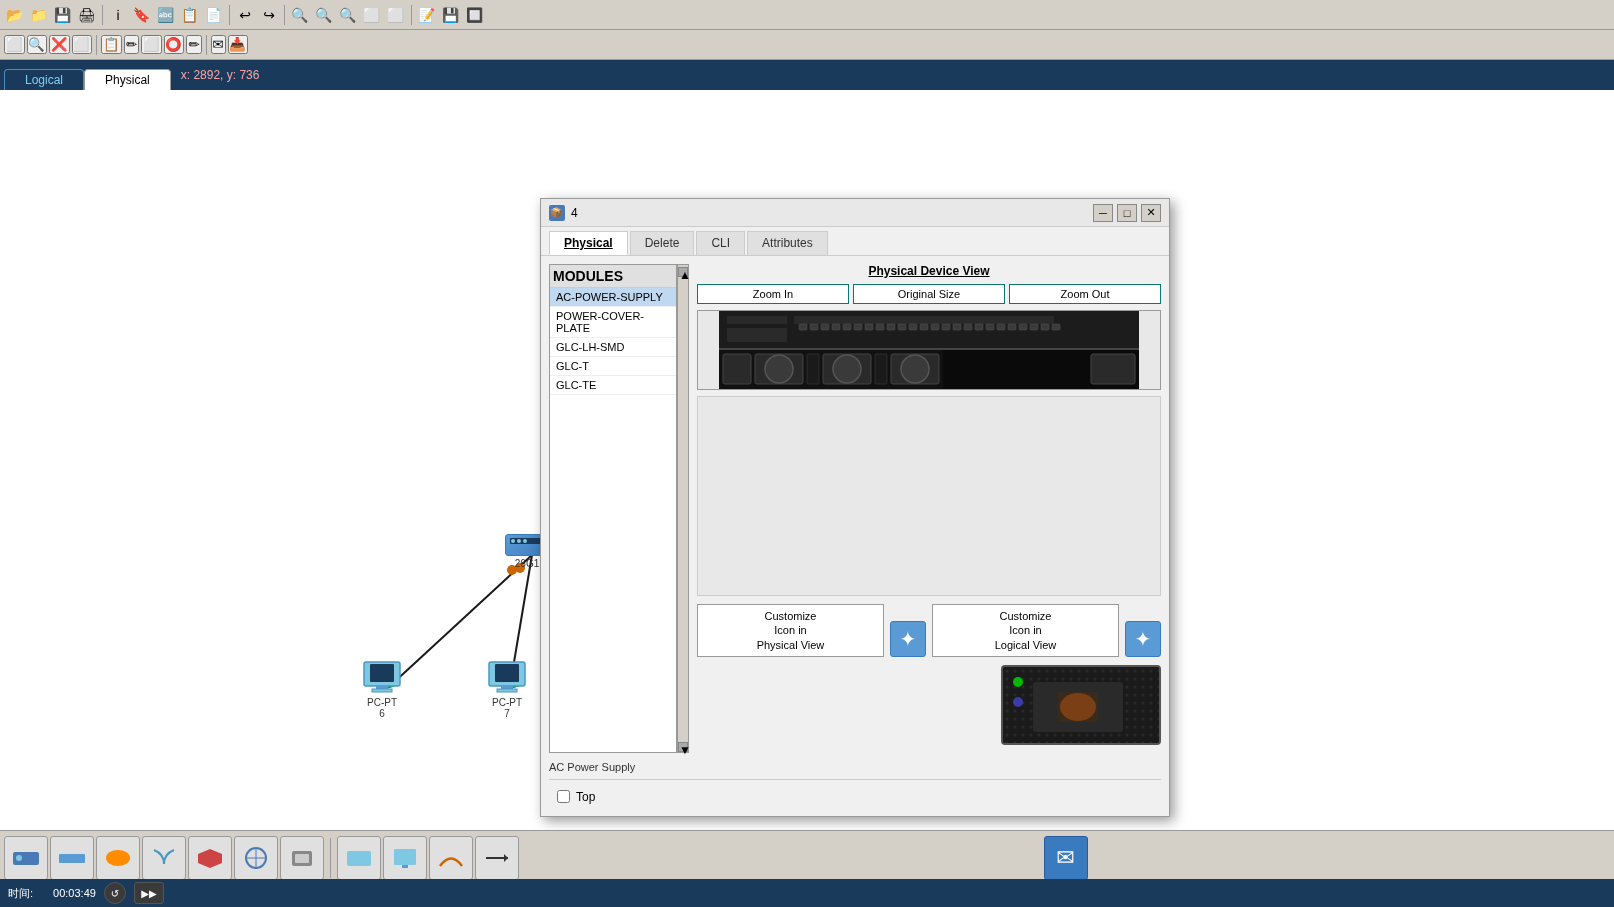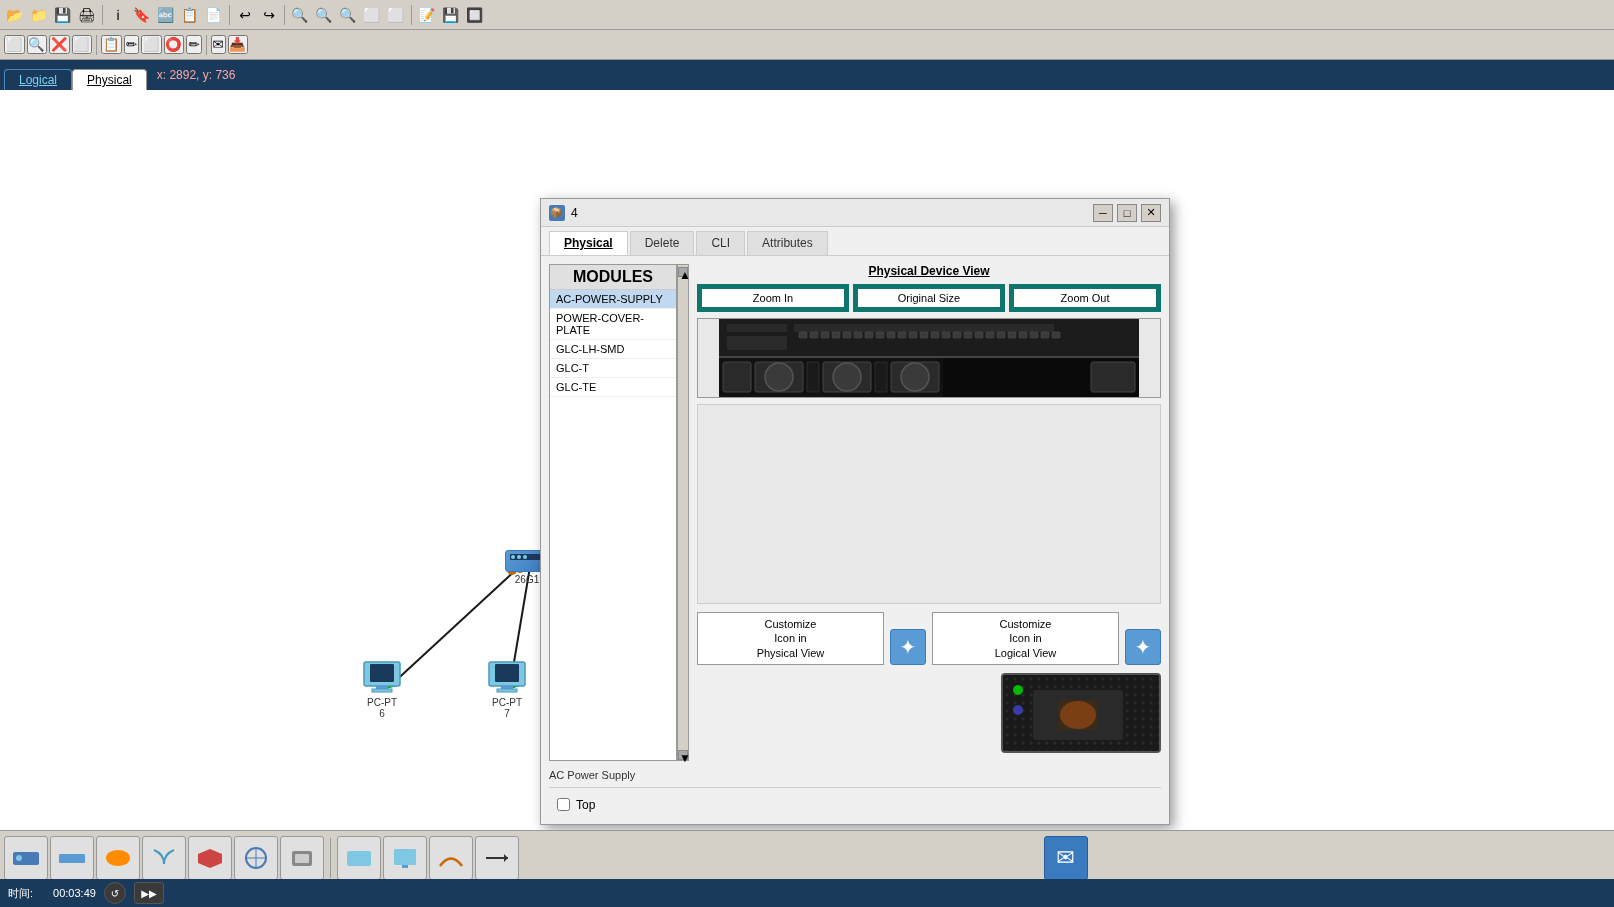--- a/index.html
+++ b/index.html
@@ -38,25 +38,25 @@
 
     
     .tab-bar {
       background: #1a3a5c;
       display: flex;
       align-items: flex-end;
       height: 30px;
       padding: 0 4px;
     }
     .tab-item {
-      padding: 3px 14px;
+      padding: 3px 20px;
       cursor: pointer;
       font-size: 12px;
       border-radius: 4px 4px 0 0;
-      display: flex; align-items: center; gap: 4px; text-decoration: underline;
+      display: flex; align-items: center; gap: 4px;
     }
     .tab-item.logical {
       background: #1a3a5c;
       color: #7ecef4;
       border: 1px solid #4a8cc0;
       border-bottom: none;
     }
     .tab-item.physical {
       background: white;
       color: #000;
@@ -145,23 +145,22 @@
 
     
     .modules-panel {
       width: 128px;
       border: 1px solid #999;
       background: white;
     }
     .modules-header {
       background: #e0e0e0;
       border-bottom: 1px solid #ccc;
-      text-align: center;
       padding: 3px;
-      font-size: 16px;
+      font-size: 14px;
       font-weight: bold;
     }
     .modules-list {
       list-style: none;
     }
     .modules-list li {
       padding: 3px 6px;
       font-size: 11px;
       border-bottom: 1px solid #eee;
       cursor: pointer;
@@ -181,21 +180,21 @@
     }
     .zoom-controls {
       display: flex;
       gap: 4px;
       margin-bottom: 6px;
     }
     .zoom-btn {
       flex: 1;
       padding: 3px 8px;
       background: white;
-      border: 5px solid #0f766e;
+      border: 1px solid #0f766e;
       cursor: pointer;
       font-size: 11px;
       text-align: center;
     }
 
     
     .device-image {
       border: 1px solid #999;
       background: #e8e8e8;
       height: 80px;
@@ -407,21 +406,21 @@
       <line x1="532" y1="465" x2="390" y2="596" stroke="#1a1a1a" stroke-width="2"></line>
       <line x1="532" y1="465" x2="510" y2="596" stroke="#1a1a1a" stroke-width="2"></line>
 
       <circle cx="520" cy="478" r="5" fill="#cc6600"></circle>
       <circle cx="512" cy="480" r="5" fill="#cc6600"></circle>
 
       <polygon points="388,590 396,596 384,600" fill="#00aa00"></polygon>
       <polygon points="512,590 520,596 508,600" fill="#00aa00"></polygon>
     </svg>
 
-    <div class="net-device" style="left:505px; top:460px;">
+    <div class="net-device" style="left:505px; top:444px;">
       <div class="switch-icon" style="background: linear-gradient(135deg,#5b9bd5,#3a7abf); position:relative;">
         <div style="position:absolute; top:3px; left:4px; right:4px; height:6px; background:#1a3a5c; border-radius:1px; display:flex; gap:2px; padding:1px;">
           <div style="width:4px;height:4px;background:#7ec8e3;border-radius:50%;"></div>
           <div style="width:4px;height:4px;background:#7ec8e3;border-radius:50%;"></div>
           <div style="width:4px;height:4px;background:#7ec8e3;border-radius:50%;"></div>
         </div>
       </div>
       <span style="font-size:10px; color:#333; margin-top:2px;">26G1</span>
     </div>
 

